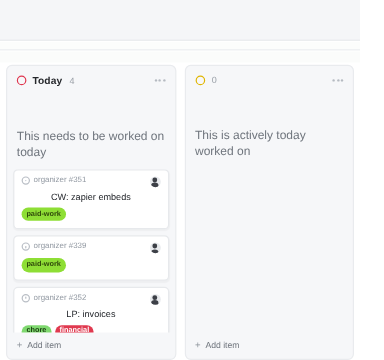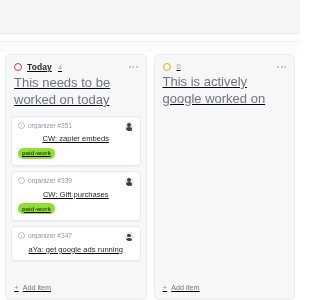--- a/index.html
+++ b/index.html
@@ -67,21 +67,20 @@
   .column {
     flex: 1 1 0;
     min-width: 0;
     background: #f6f7f9;
     border: 1px solid #e9ebee;
     border-radius: 5px;
     display: flex;
     flex-direction: column;
     box-sizing: border-box;
     overflow: hidden;
-    text-decoration: underline;
   }
 
   .col-head {
     padding: 7px 7px 2px 8px;
     display: flex;
     align-items: center;
     gap: 5px;
   }
   .col-dot {
     width: 8px; height: 8px;
@@ -112,23 +111,24 @@
     cursor: pointer;
   }
   .col-menu i {
     width: 2px; height: 2px;
     border-radius: 50%;
     background: #b5bac1;
     display: block;
   }
   .col-sub {
     padding: 1px 8px 7px 8px;
-    font-size: 13px;
+    font-size: 10px;
     color: #6f757d;
     line-height: 1.3;
+    margin-top: 33px;
   }
 
   .col-body {
     flex: 1 1 auto;
     padding: 0 5px;
     display: flex;
     flex-direction: column;
     gap: 5px;
     overflow: hidden;
   }
@@ -284,26 +284,39 @@
         </div>
 
         <div class="card">
           <div class="card-top">
             <div class="card-meta">
               <span class="meta-icon"></span>
               <span class="meta-text">organizer #339</span>
             </div>
             <span class="avatar"></span>
           </div>
-          <div class="card-title">CW: Gift purchases</div>
           <div class="tags">
             <span class="tag" style="background:#8ede35;color:#2f4a0a">paid-work</span>
           </div>
         </div>
 
+        <div class="card">
+          <div class="card-top">
+            <div class="card-meta">
+              <span class="meta-icon"></span>
+              <span class="meta-text">organizer #352</span>
+            </div>
+            <span class="avatar"></span>
+          </div>
+          <div class="card-title">LP: invoices</div>
+          <div class="tags">
+            <span class="tag" style="background:#7fd86f;color:#1f4414">chore</span>
+            <span class="tag" style="background:#e0394f;color:#ffffff">financial</span>
+          </div>
+        </div>
 
         <div class="card">
           <div class="card-top">
             <div class="card-meta">
               <span class="meta-icon"></span>
               <span class="meta-text">organizer #347</span>
             </div>
             <span class="avatar"></span>
           </div>
           <div class="card-title">aYa: get google ads running</div>
@@ -321,21 +334,21 @@
     <div class="column">
       <div class="col-head">
         <span class="col-dot amber" style="border-color: rgb(224, 181, 0);"></span>
         <span class="col-count">0</span>
         <span class="col-menu">
           <i></i>
             <i></i>
             <i></i>
         </span>
       </div>
-      <div class="col-sub">This is actively google worked on</div>
+      <div class="col-sub">This is actively today worked on</div>
 
       <div class="col-body"></div>
 
       <div class="col-foot">
         <span class="plus">+</span>
         <span class="foot-label">Add item</span>
       </div>
     </div>
 
   </div>

